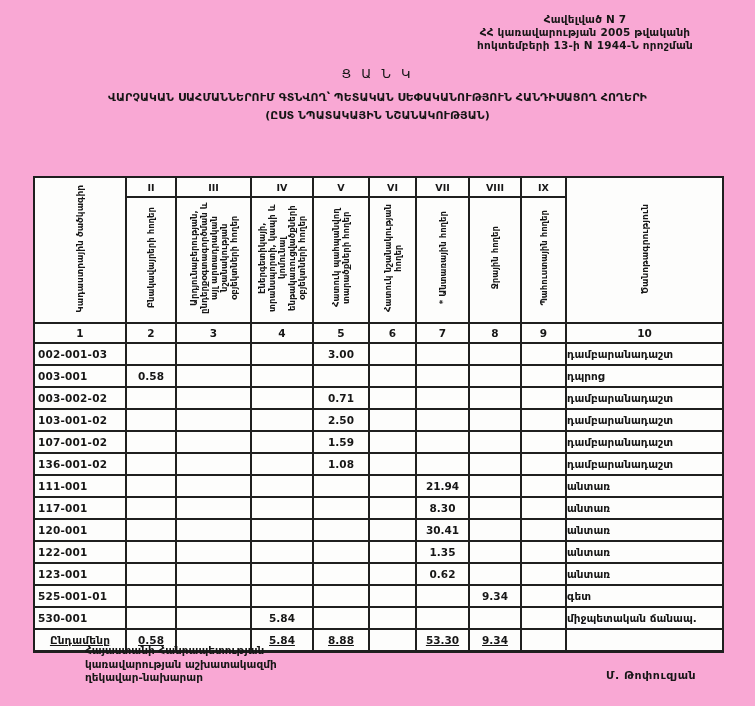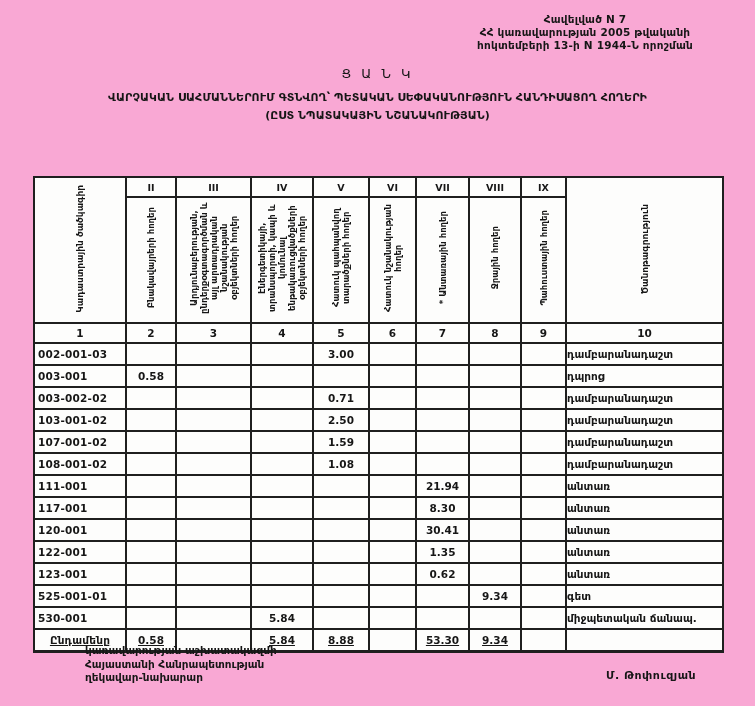--- a/index.html
+++ b/index.html
@@ -200,21 +200,21 @@
       <td class="val"></td>
       <td class="val"></td>
       <td class="val">1.59</td>
       <td class="val"></td>
       <td class="val"></td>
       <td class="val"></td>
       <td class="val"></td>
       <td class="note">դամբարանադաշտ</td>
     </tr>
         <tr>
-      <td class="code">108-001-02</td>
+      <td class="code">136-001-02</td>
       <td class="val"></td>
       <td class="val"></td>
       <td class="val"></td>
       <td class="val">1.08</td>
       <td class="val"></td>
       <td class="val"></td>
       <td class="val"></td>
       <td class="val"></td>
       <td class="note">դամբարանադաշտ</td>
     </tr>
@@ -311,20 +311,20 @@
       <td class="val"></td>
       <td class="val">53.30</td>
       <td class="val">9.34</td>
       <td class="val"></td>
       <td class="note"></td>
     </tr>
       </tbody>
   </table>
 
   <div class="footer-left">
+    <div>Հայաստանի Հանրապետության</div>
     <div>կառավարության աշխատակազմի</div>
-    <div>Հայաստանի Հանրապետության</div>
     <div>ղեկավար-նախարար</div>
   </div>
 
   <div class="footer-right">Մ. Թոփուզյան</div>
 
 </div>
 
 </body></html>

